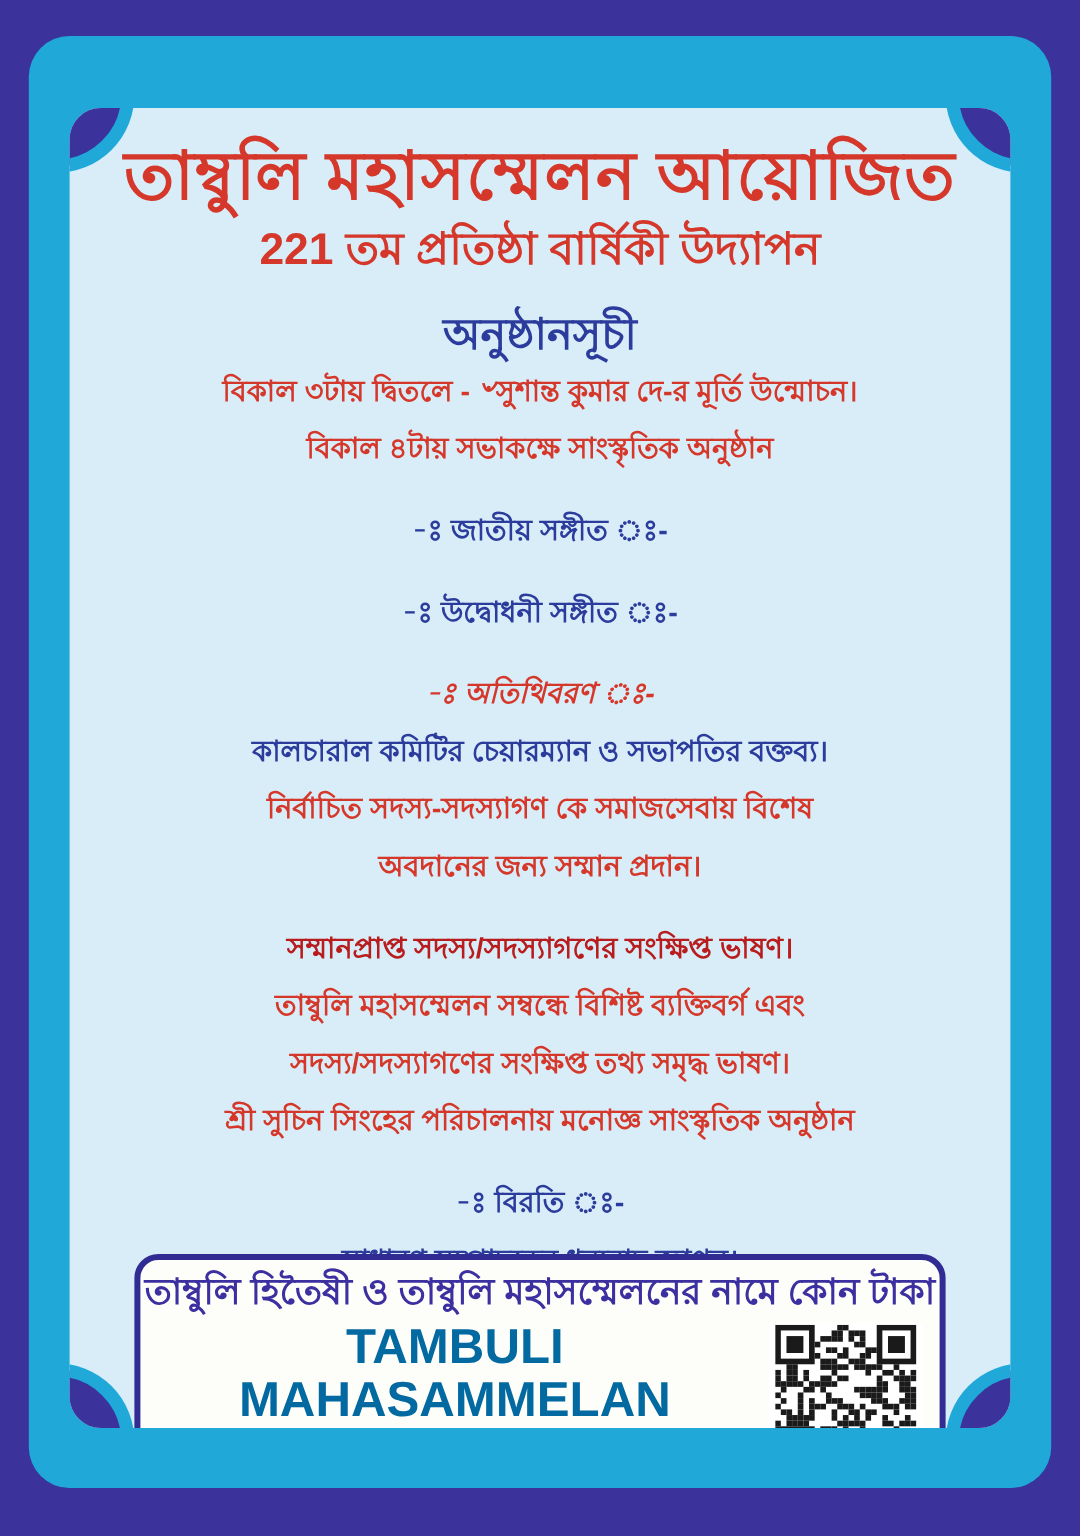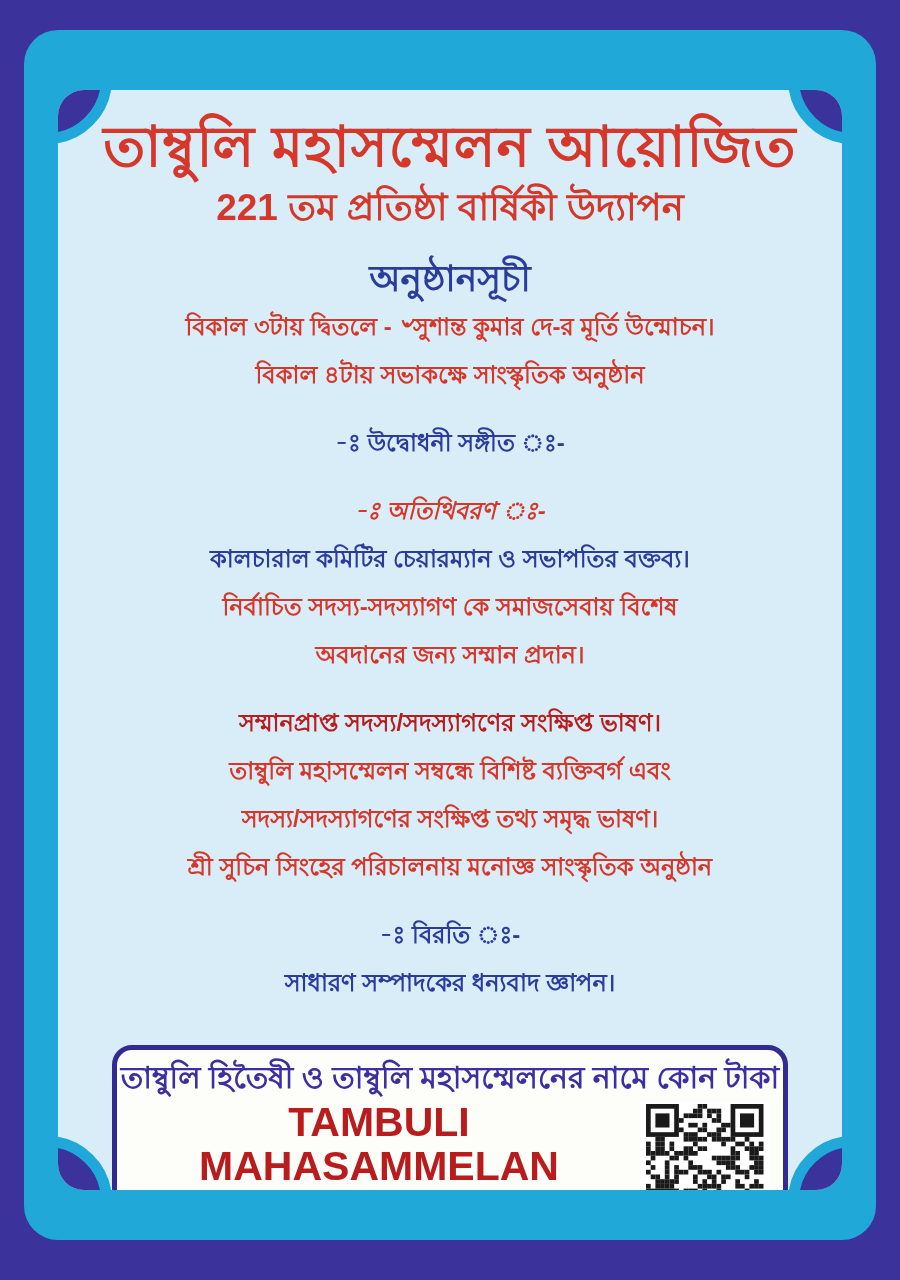--- a/index.html
+++ b/index.html
@@ -75,38 +75,39 @@
       <div class="corner br"></div>
 
       <div class="title">তাম্বুলি মহাসম্মেলন আয়োজিত</div>
       <div class="subtitle">221 তম প্রতিষ্ঠা বার্ষিকী উদ্যাপন</div>
 
       <div class="heading">অনুষ্ঠানসূচী</div>
 
       <div>
         <div class="pline" style="color: rgb(213, 56, 42);">বিকাল ৩টায় দ্বিতলে - ৺সুশান্ত কুমার দে-র মূর্তি উন্মোচন।</div>
         <div class="pline" style="color: rgb(213, 56, 42);">বিকাল ৪টায় সভাকক্ষে সাংস্কৃতিক অনুষ্ঠান</div>
+        <div class="pline gap" style="color: rgb(44, 60, 156);">-ঃ জাতীয় সঙ্গীত ঃ-</div>
         <div class="pline gap" style="color: rgb(44, 60, 156);">-ঃ  উদ্বোধনী সঙ্গীত ঃ-</div>
         <div class="pline gap" style="color: rgb(213, 56, 42); font-style: italic;">-ঃ অতিথিবরণ ঃ-</div>
         <div class="pline" style="color: rgb(44, 60, 156);">কালচারাল কমিটির চেয়ারম্যান ও সভাপতির বক্তব্য।</div>
         <div class="pline" style="color: rgb(213, 56, 42);">নির্বাচিত সদস্য-সদস্যাগণ কে সমাজসেবায় বিশেষ</div>
         <div class="pline" style="color: rgb(213, 56, 42);">অবদানের জন্য সম্মান প্রদান।</div>
         <div class="pline gap" style="color: #b91c1c;">সম্মানপ্রাপ্ত সদস্য/সদস্যাগণের সংক্ষিপ্ত ভাষণ।</div>
         <div class="pline" style="color: rgb(213, 56, 42);">তাম্বুলি মহাসম্মেলন সম্বন্ধে বিশিষ্ট ব্যক্তিবর্গ এবং</div>
         <div class="pline" style="color: rgb(213, 56, 42);">সদস্য/সদস্যাগণের সংক্ষিপ্ত তথ্য সমৃদ্ধ ভাষণ।</div>
         <div class="pline" style="color: rgb(213, 56, 42);">শ্রী সুচিন সিংহের পরিচালনায় মনোজ্ঞ সাংস্কৃতিক অনুষ্ঠান</div>
         <div class="pline gap" style="color: rgb(44, 60, 156);">-ঃ বিরতি ঃ-</div>
         <div class="pline" style="color: rgb(44, 60, 156);">সাধারণ সম্পাদকের ধন্যবাদ জ্ঞাপন।</div>
       </div>
 
       <div class="bank-box">
         <div class="notice">তাম্বুলি হিতৈষী ও তাম্বুলি মহাসম্মেলনের নামে কোন টাকা</div>
         <div class="bank-row">
           <div class="bank-col">
-            <div class="org-name" style="color: #b91c1c;">TAMBULI MAHASAMMELAN</div>
+            <div class="org-name" style="color: #0369a1;">TAMBULI MAHASAMMELAN</div>
 
           </div>
           <div class="qr-wrap">
               <svg width="117.5" height="117.5" viewBox="0 0 25 25">
                 <rect x="0" y="0" width="25" height="25" fill="#ffffff"></rect>
                 <rect x="11" y="0" width="1" height="1" fill="#1a1a1a"></rect>
                 <rect x="12" y="0" width="1" height="1" fill="#1a1a1a"></rect>
                 <rect x="10" y="1" width="1" height="1" fill="#1a1a1a"></rect>
                 <rect x="11" y="1" width="1" height="1" fill="#1a1a1a"></rect>
                 <rect x="13" y="1" width="1" height="1" fill="#1a1a1a"></rect>

